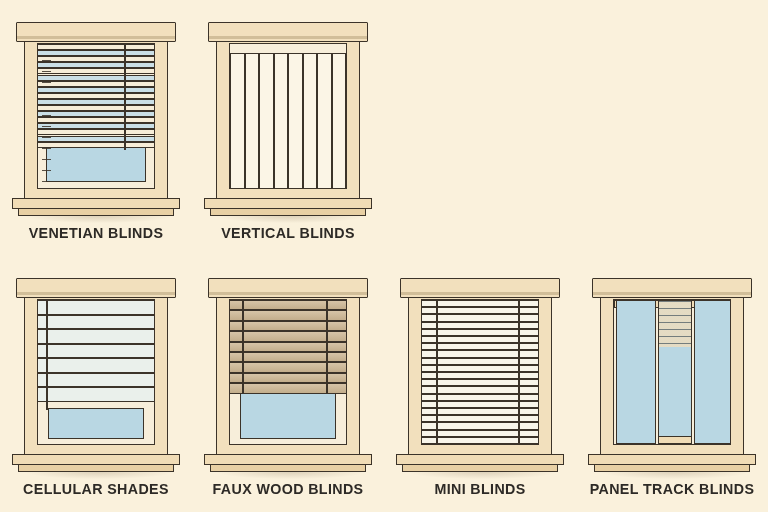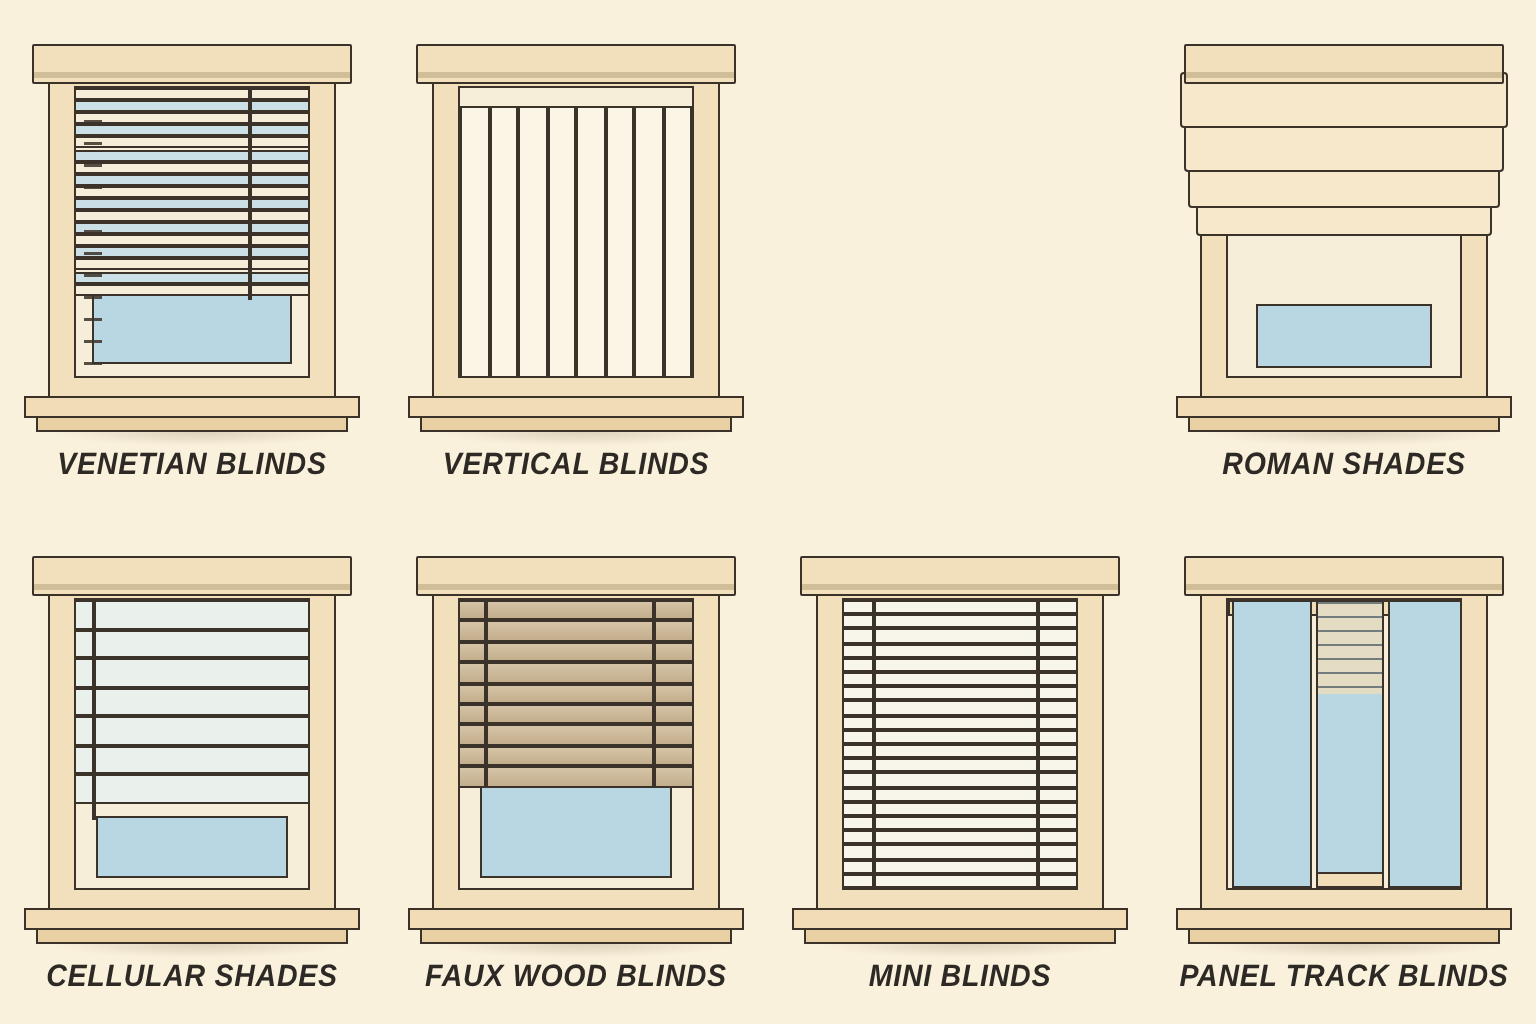--- a/index.html
+++ b/index.html
@@ -16,21 +16,20 @@
   #board {
     position: relative;
     width: 768px;
     height: 512px;
     background: #faf1dc;
   }
   .cell {
     position: absolute;
     width: 192px;
     height: 256px;
-    font-style: italic;
   }
   .win-wrap {
     position: absolute;
     left: 0;
     top: 0;
     width: 192px;
     height: 256px;
   }
   
   .frame {
@@ -316,40 +315,20 @@
         </div>
       </div>
       <div class="header-rail"></div>
       <div class="sill1"></div>
       <div class="sill2"></div>
     </div>
     <div class="label">VERTICAL BLINDS</div>
   </div>
 
 
-  <div class="cell" style="left:576px;top:0px">
-    <div class="win-wrap">
-      <div class="shadow"></div>
-      <div class="frame">
-        <div class="inner">
-          <div class="glass" style="left:14px;top:108px;right:14px;bottom:4px"></div>
-        </div>
-      </div>
-      <div id="roman-folds">
-          <div class="fold" style="left:14px;right:14px;top:36px;height:28px;z-index:5"></div>
-          <div class="fold" style="left:16px;right:16px;top:62px;height:24px;z-index:4"></div>
-          <div class="fold" style="left:18px;right:18px;top:84px;height:20px;z-index:3"></div>
-          <div class="fold" style="left:22px;right:22px;top:102px;height:16px;z-index:2"></div>
-        </div>
-      <div class="header-rail"></div>
-      <div class="sill1"></div>
-      <div class="sill2"></div>
-    </div>
-    <div class="label">ROMAN SHADES</div>
-  </div>
 
   <div class="cell" style="left:0px;top:256px">
     <div class="win-wrap">
       <div class="shadow"></div>
       <div class="frame">
         <div class="inner">
           <div class="glass" style="left:10px;top:108px;right:10px;bottom:5px"></div>
           <div id="cell-rows">
               <div class="cellrow" style="top:0px;height:14.5px"></div>
               <div class="cellrow" style="top:14.5px;height:14.5px"></div>

